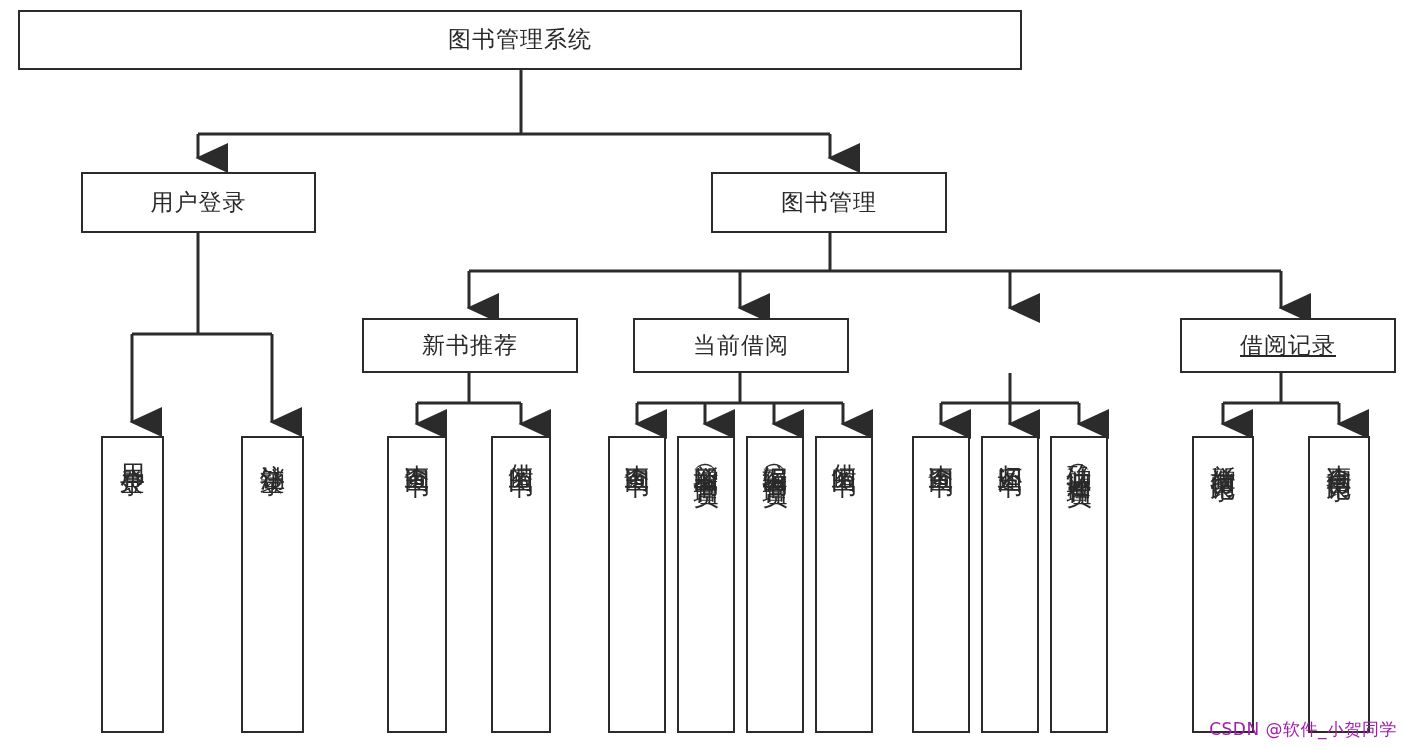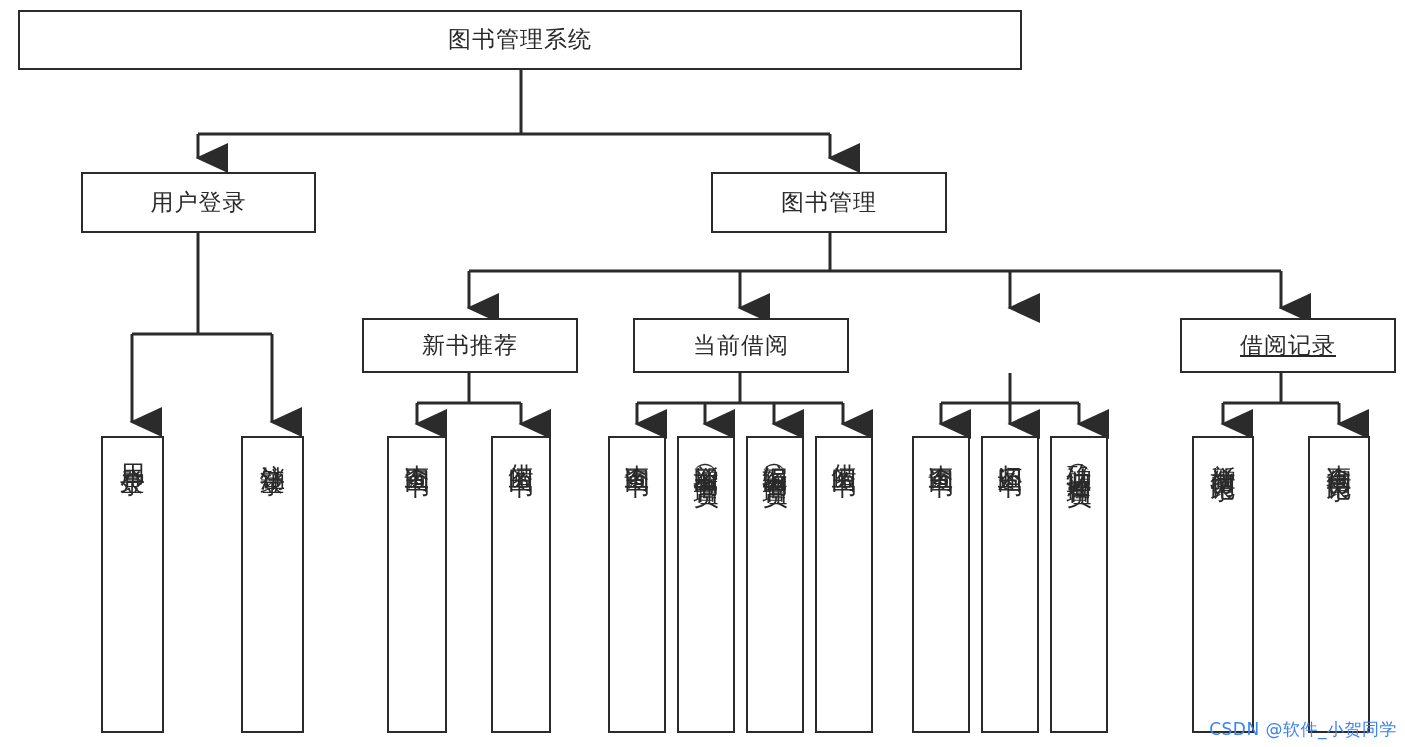--- a/index.html
+++ b/index.html
@@ -60,21 +60,21 @@
     font-size: 25px;
     letter-spacing: 3px;
     line-height: 1;
     white-space: nowrap;
   }
   .watermark {
     position: absolute;
     right: 8px;
     bottom: 6px;
     font-size: 17px;
-    color: #3b82f6;
+    color: #a21caf;
     letter-spacing: 0.5px;
     white-space: nowrap;
     font-family: "DejaVu Sans", "Liberation Sans", sans-serif;
   }
 </style>
 </head>
 <body>
 
 <div id="canvas">
 

